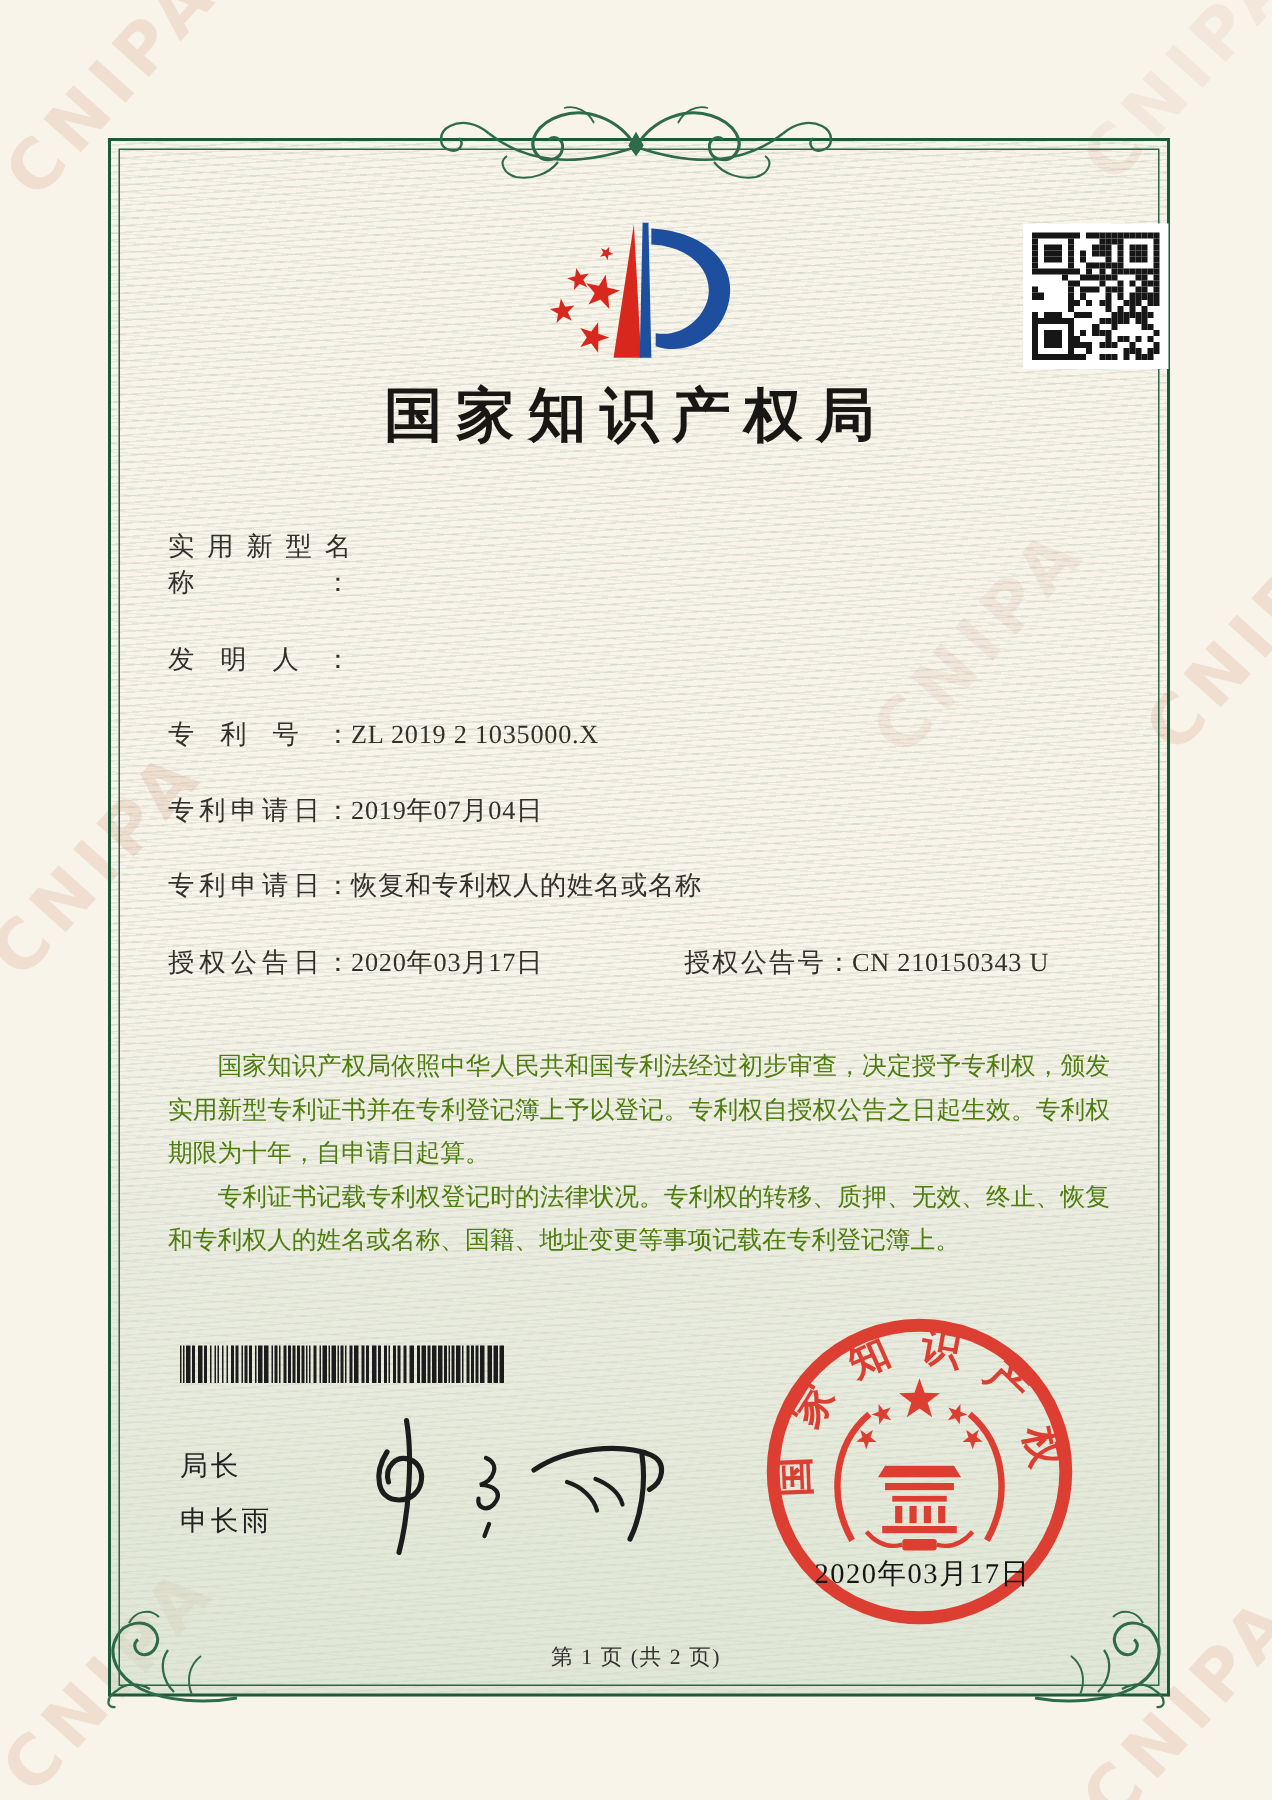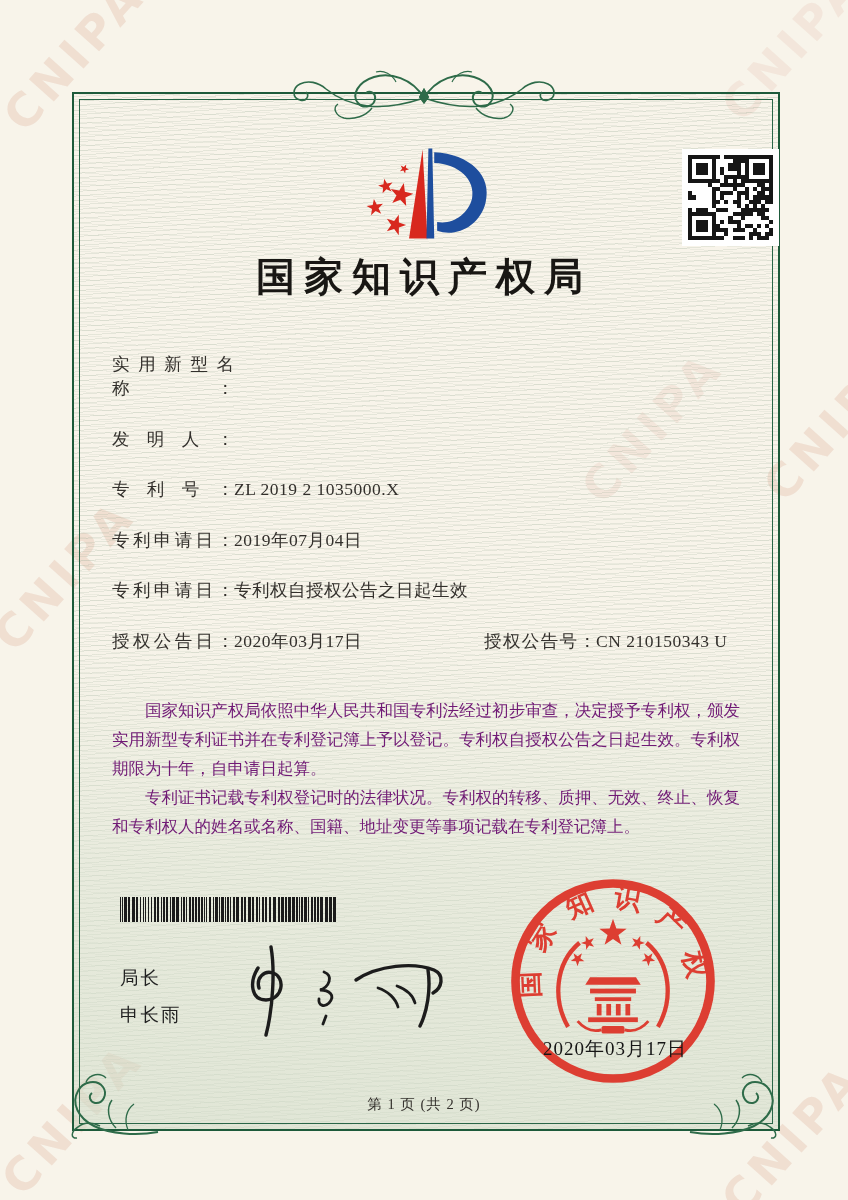--- a/index.html
+++ b/index.html
@@ -64,25 +64,25 @@
 
   .fields{position:absolute;left:112px;top:352px;width:628px;}
   .frow{display:flex;align-items:flex-start;margin-bottom:26.5px;font-size:17.5px;line-height:24px;color:#33302c;}
   .flabel{
     width:122px;flex:0 0 122px;
     text-align:justify;text-align-last:justify;
   }
   .fvalue{flex:1;letter-spacing:0.5px;}
   .fcell{display:flex;width:344px;flex:0 0 344px;}
   .fcell2{display:flex;flex:1;}
-  .fcell2 .flabel{width:112px;flex:0 0 112px;margin-left:28px;}
+  .fcell2 .flabel{width:112px;flex:0 0 112px;}
 
   .paras{
     position:absolute;left:112px;top:696px;width:628px;
-    font-size:16.5px;line-height:1.76;text-align:justify;color:#701a75;
+    font-size:16.5px;line-height:1.76;text-align:justify;color:#4d7c0f;
   }
   .paras p{margin:0;text-indent:2em;}
 
   .barcode{position:absolute;left:120px;top:897px;width:224px;height:25px;font-size:0;}
   .barcode span{display:inline-block;height:100%;background:#1b1b1b;vertical-align:top;}
 
   .issuer{position:absolute;left:120px;top:960px;font-size:18.5px;line-height:37px;color:#222;letter-spacing:2px;}
   .signature{position:absolute;left:228px;top:942px;}
 
   .seal{position:absolute;left:503px;top:872px;z-index:4;}
@@ -632,21 +632,21 @@
       <div class="frow">
         <span class="flabel">专利号：</span>
         <span class="fvalue">ZL 2019 2 1035000.X</span>
       </div>
       <div class="frow">
         <span class="flabel">专利申请日：</span>
         <span class="fvalue">2019年07月04日</span>
       </div>
       <div class="frow">
         <span class="flabel">专利申请日：</span>
-        <span class="fvalue">专利权自授权公告之日起生效</span>
+        <span class="fvalue">恢复和专利权人的姓名或名称</span>
       </div>
       <div class="frow">
         <span class="fcell">
           <span class="flabel">授权公告日：</span>
           <span class="fvalue">2020年03月17日</span>
         </span>
         <span class="fcell2">
           <span class="flabel">授权公告号：</span>
           <span class="fvalue">CN 210150343 U</span>
         </span>

